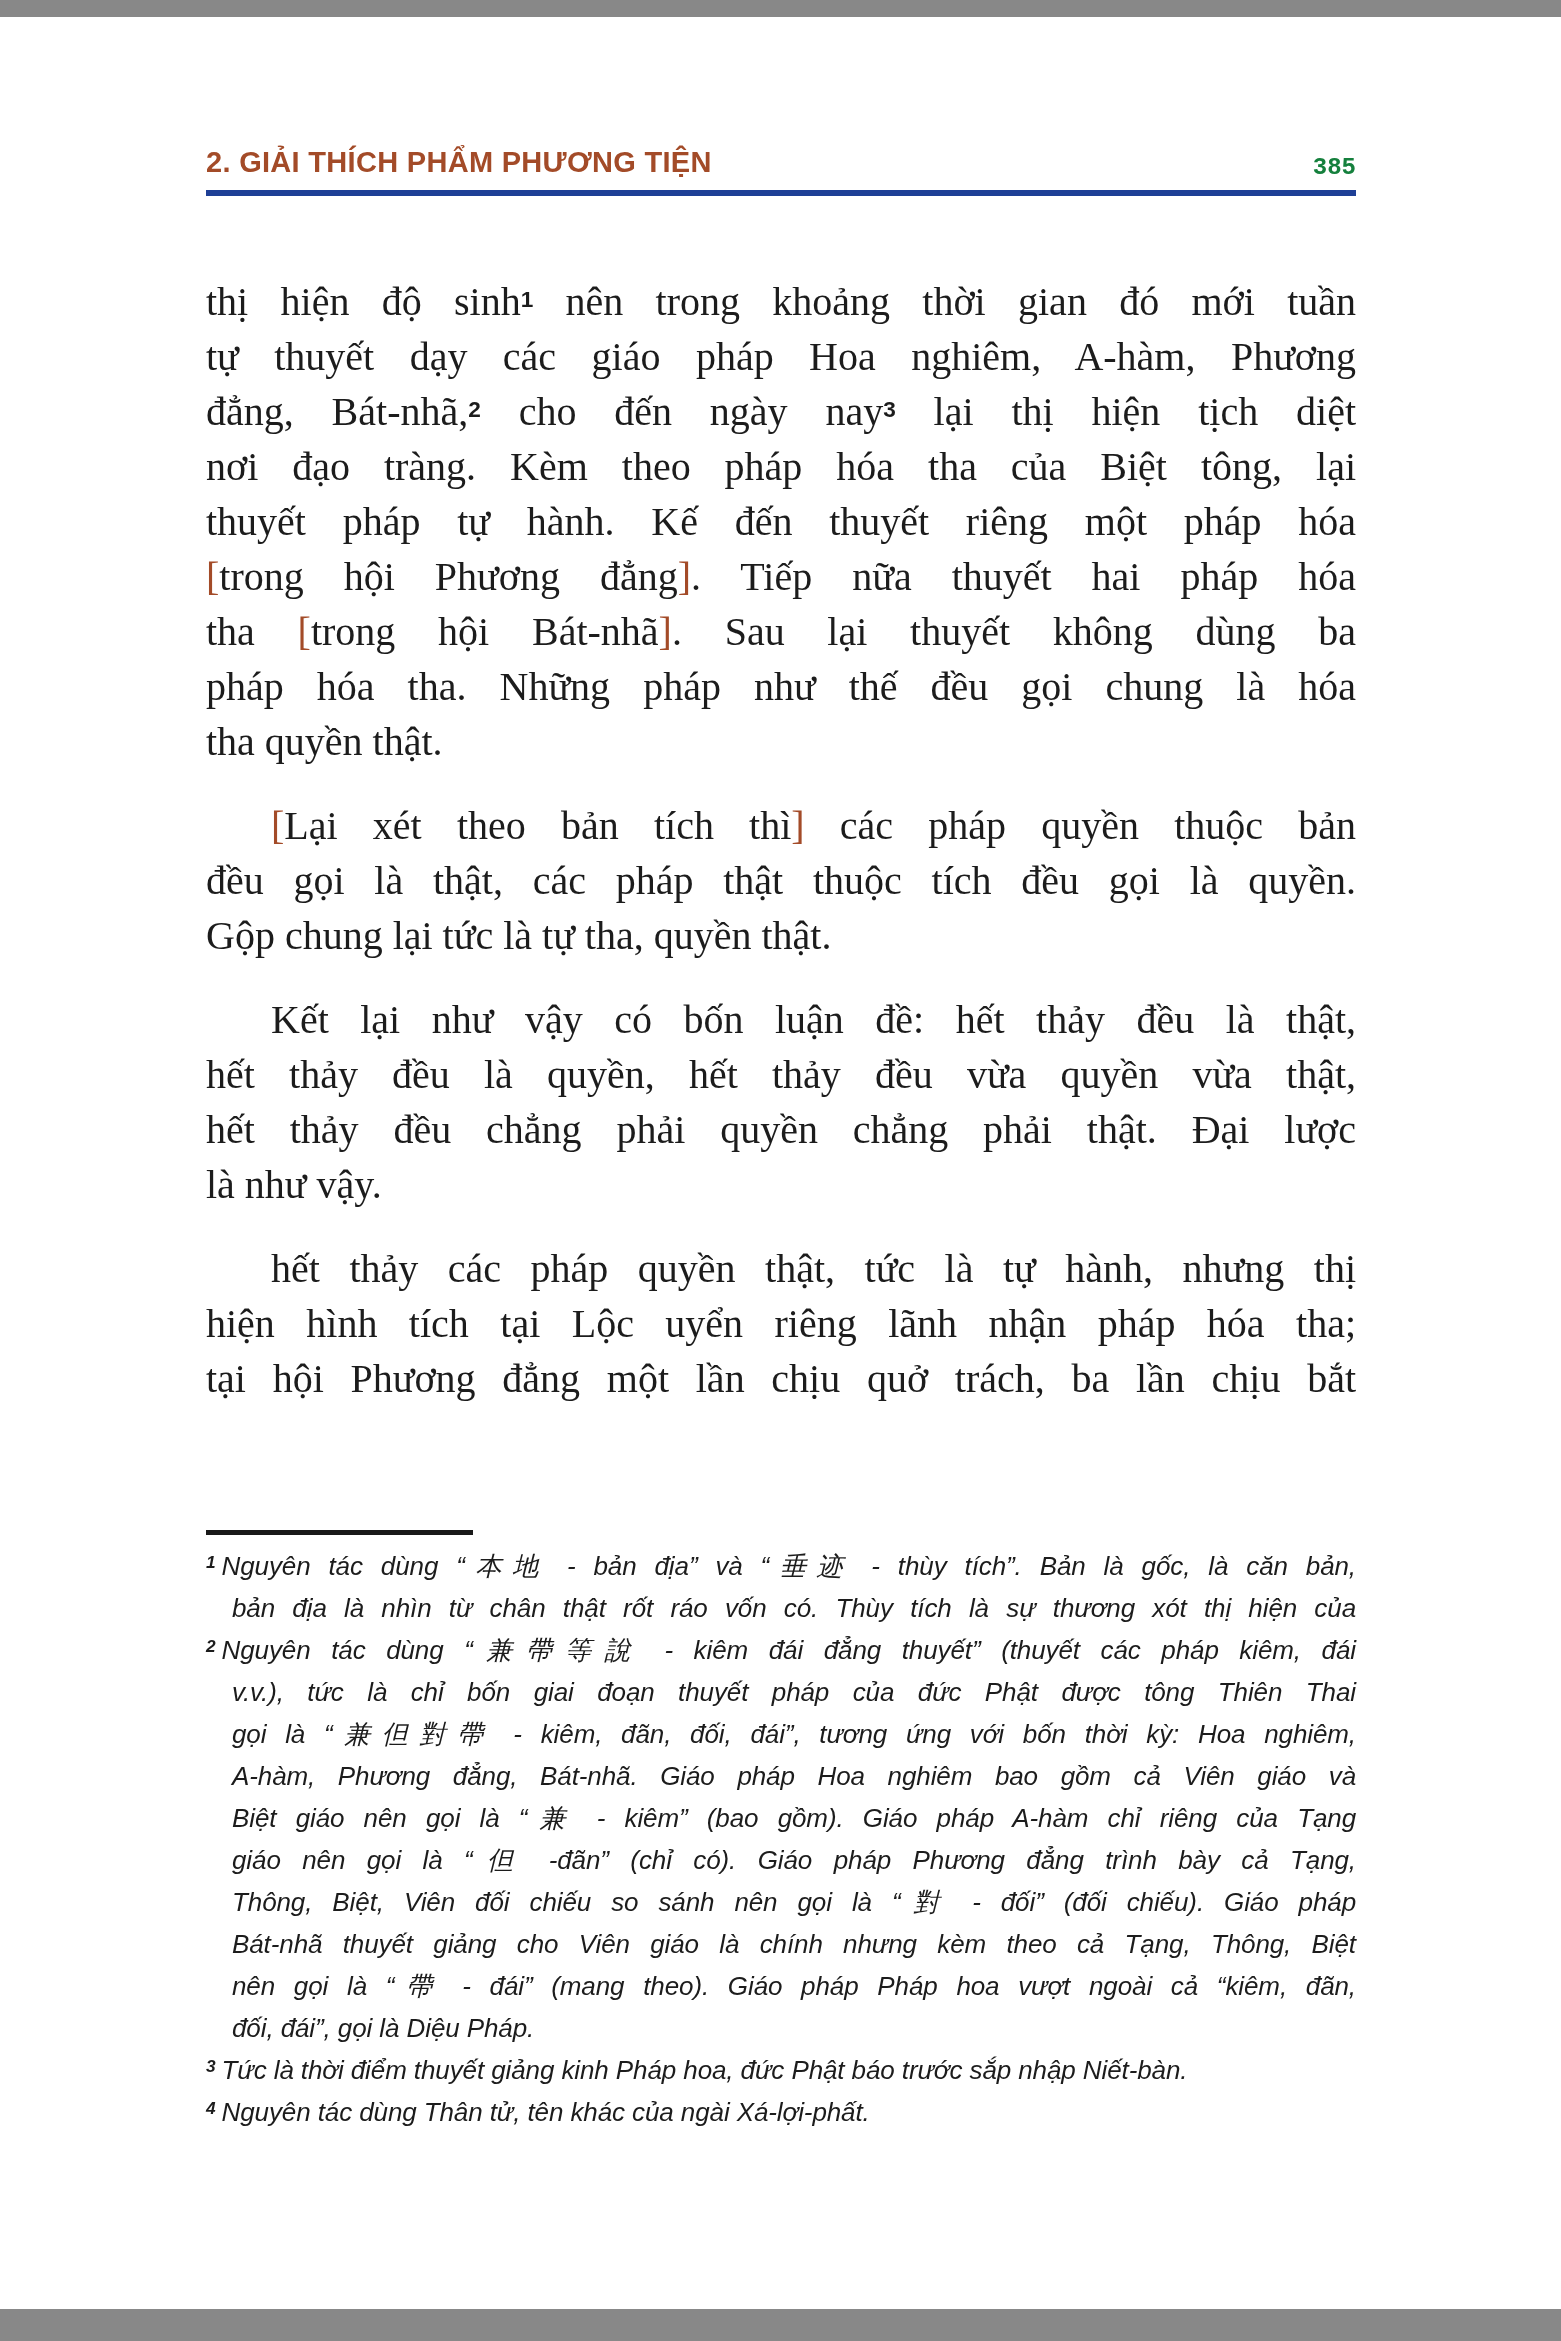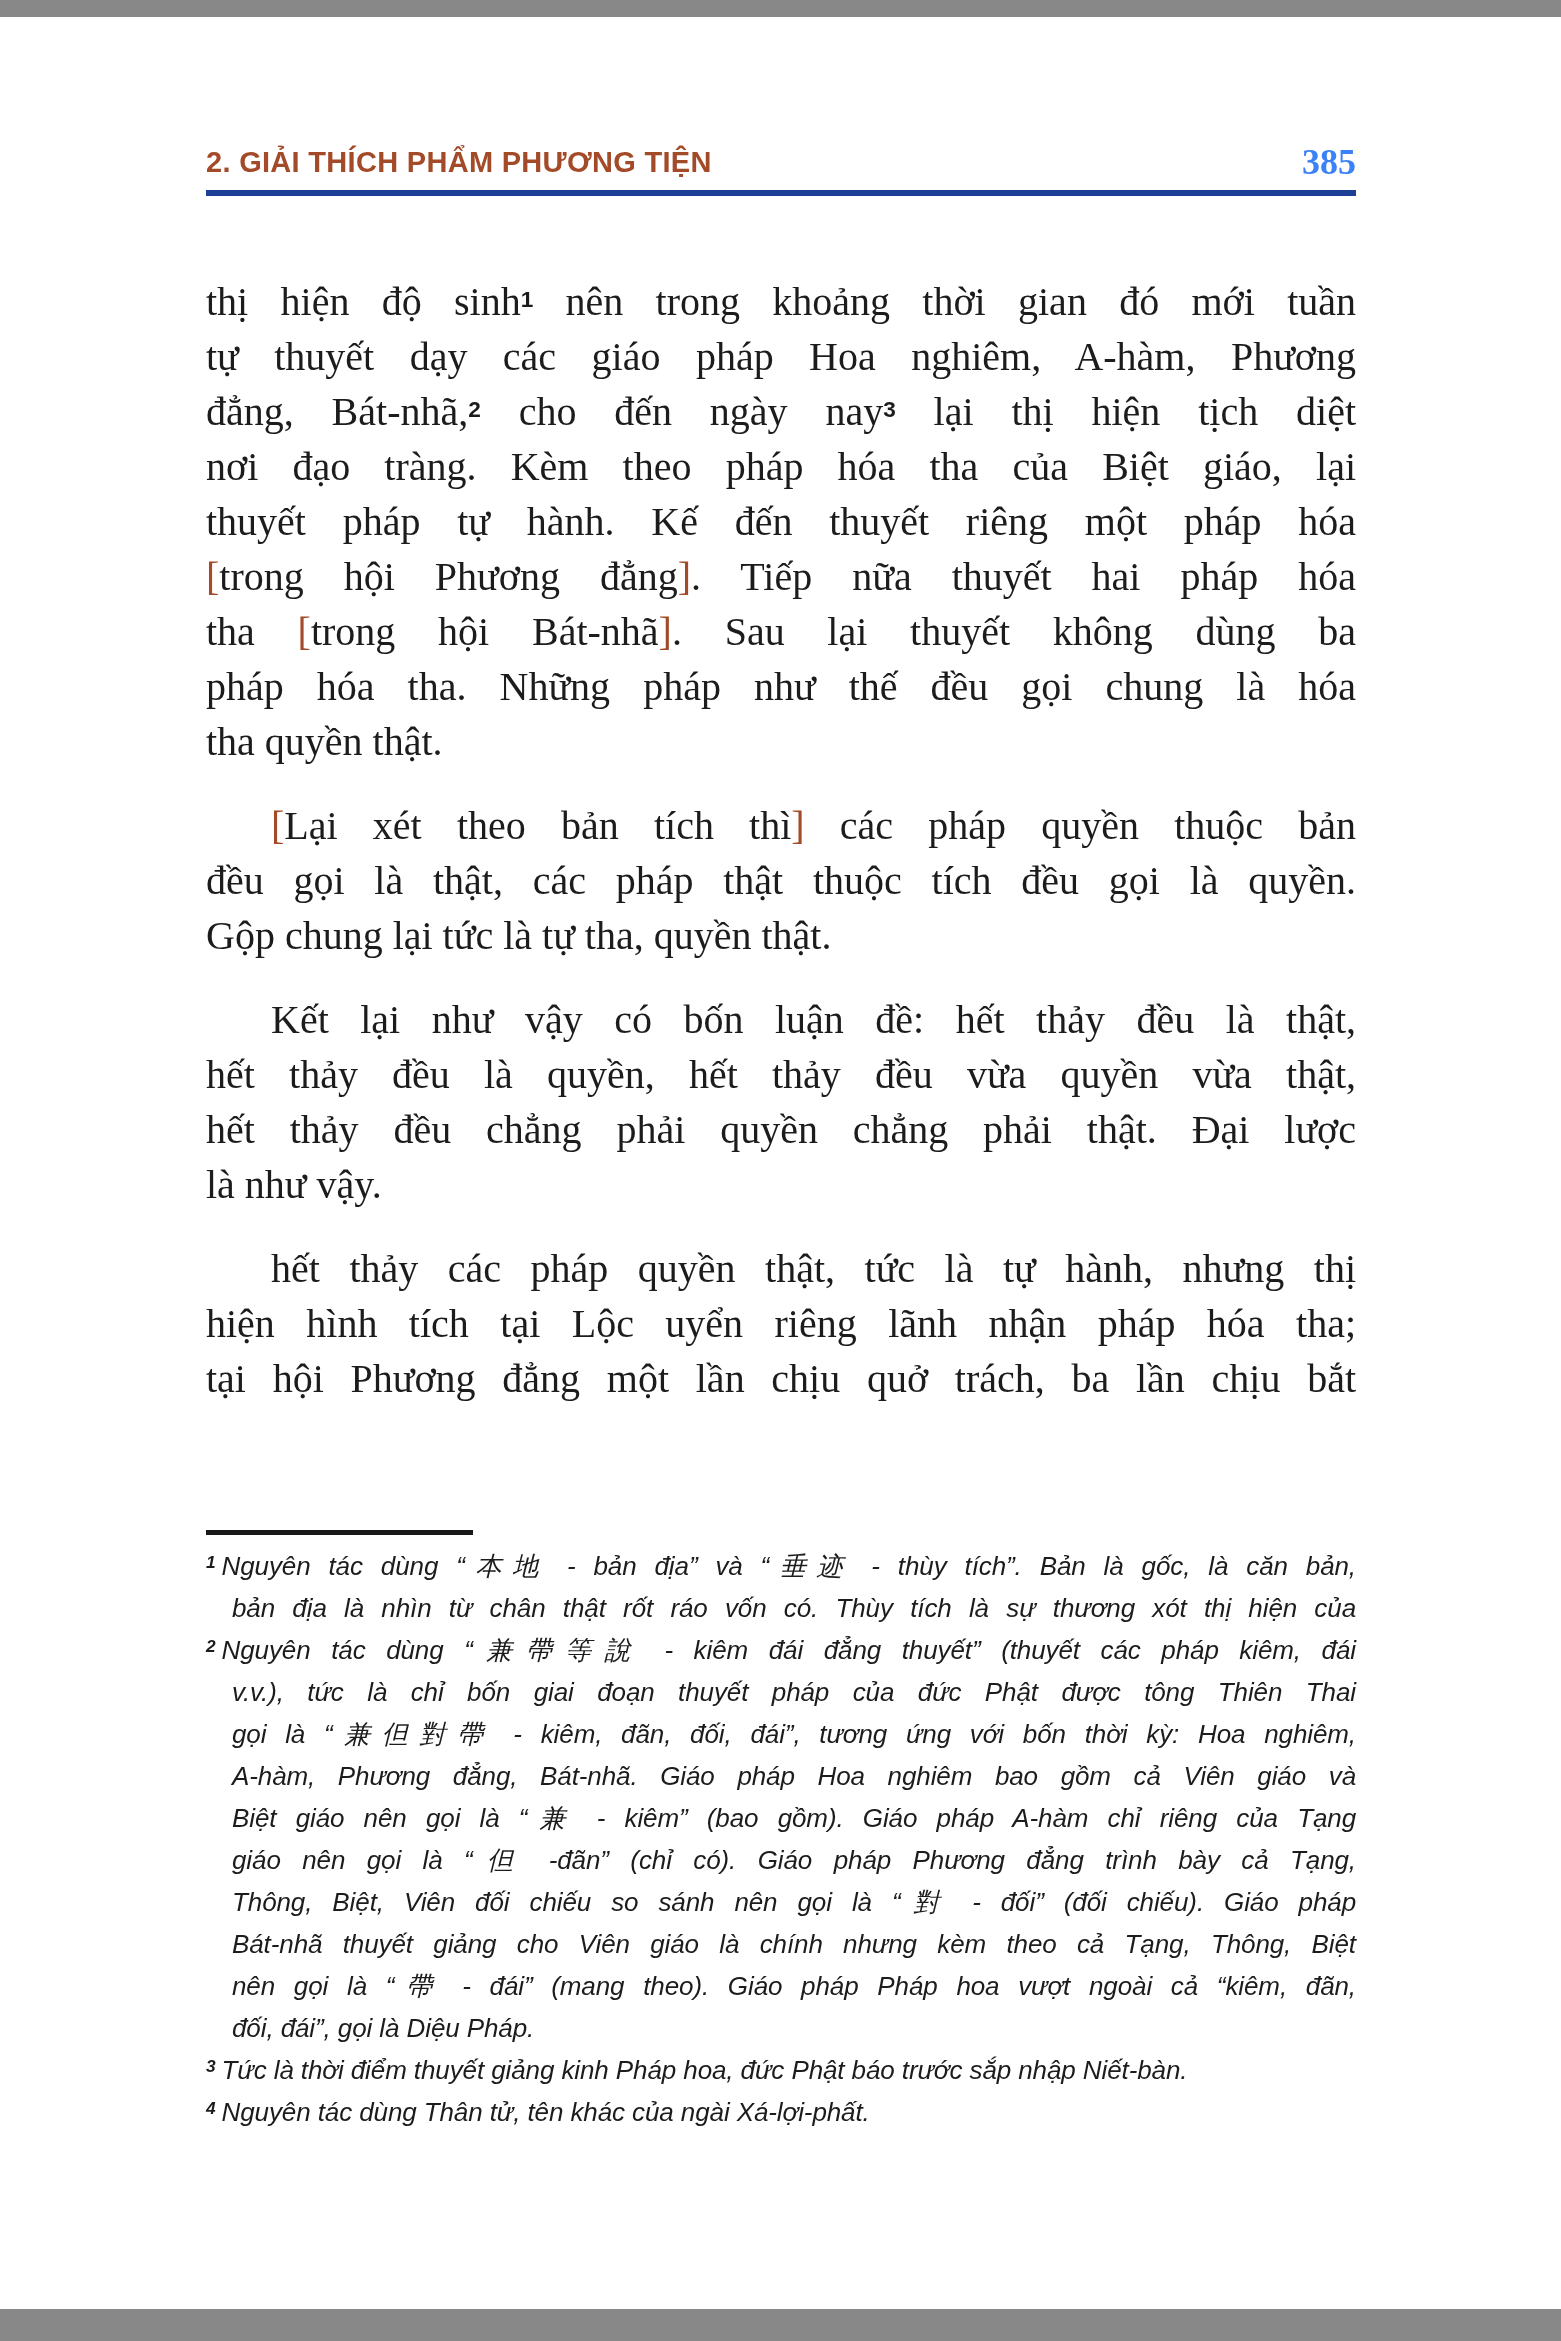--- a/index.html
+++ b/index.html
@@ -14,22 +14,22 @@
   .header-row{
     position:absolute; top:120px; left:0; right:0; height:45px;
     display:flex; justify-content:space-between; align-items:flex-end;
   }
   .page-title{
     font-family:"Liberation Sans",sans-serif; font-weight:700; font-size:29px;
     color:var(--accent); letter-spacing:0.3px; line-height:1;
     padding-bottom:5.2px;
   }
   .page-number{
-    font-family:Liberation Serif, serif; font-weight:700; font-size:36px;
-    color:#3b82f6; line-height:1; padding-bottom:1.7px;
+    font-family:Liberation Mono, monospace; font-weight:700; font-size:24px;
+    color:#15803d; line-height:1; padding-bottom:1.7px;
   }
   .header-rule{position:absolute; top:173px; left:0; width:100%; height:6px; background:var(--rule);}
   .body-text{position:absolute; top:257px; left:0; width:100%;}
   .para{margin:0;}
   .para + .para{margin-top:29px;}
   .bline{
     font-family:"Liberation Serif","DejaVu Serif",serif; font-size:40px; line-height:55px;
     color:var(--text); text-align:justify; text-align-last:justify; white-space:normal;
   }
   .bline.lastline{text-align-last:left;}
@@ -60,21 +60,21 @@
     <div class="header-row">
       <div class="page-title">2. GIẢI THÍCH PHẨM PHƯƠNG TIỆN</div>
       <div class="page-number">385</div>
     </div>
     <div class="header-rule"></div>
     <div class="body-text">
         <div class="para">
           <div class="bline"><span>thị hiện độ sinh</span><sup class="fnref">1</sup><span> nên trong khoảng thời gian đó mới tuần</span></div>
           <div class="bline"><span>tự thuyết dạy các giáo pháp Hoa nghiêm, A-hàm, Phương</span></div>
           <div class="bline"><span>đẳng, Bát-nhã,</span><sup class="fnref">2</sup><span> cho đến ngày nay</span><sup class="fnref">3</sup><span> lại thị hiện tịch diệt</span></div>
-          <div class="bline"><span>nơi đạo tràng. Kèm theo pháp hóa tha của Biệt giáo, lại</span></div>
+          <div class="bline"><span>nơi đạo tràng. Kèm theo pháp hóa tha của Biệt tông, lại</span></div>
           <div class="bline"><span>thuyết pháp tự hành. Kế đến thuyết riêng một pháp hóa</span></div>
           <div class="bline"><span class="accent">[</span><span>trong hội Phương đẳng</span><span class="accent">]</span><span>. Tiếp nữa thuyết hai pháp hóa</span></div>
           <div class="bline"><span>tha </span><span class="accent">[</span><span>trong hội Bát-nhã</span><span class="accent">]</span><span>. Sau lại thuyết không dùng ba</span></div>
           <div class="bline"><span>pháp hóa tha. Những pháp như thế đều gọi chung là hóa</span></div>
           <div class="bline lastline"><span>tha quyền thật.</span></div>
         </div>
         <div class="para indent">
           <div class="bline"><span class="accent">[</span><span>Lại xét theo bản tích thì</span><span class="accent">]</span><span> các pháp quyền thuộc bản</span></div>
           <div class="bline"><span>đều gọi là thật, các pháp thật thuộc tích đều gọi là quyền.</span></div>
           <div class="bline lastline"><span>Gộp chung lại tức là tự tha, quyền thật.</span></div>

